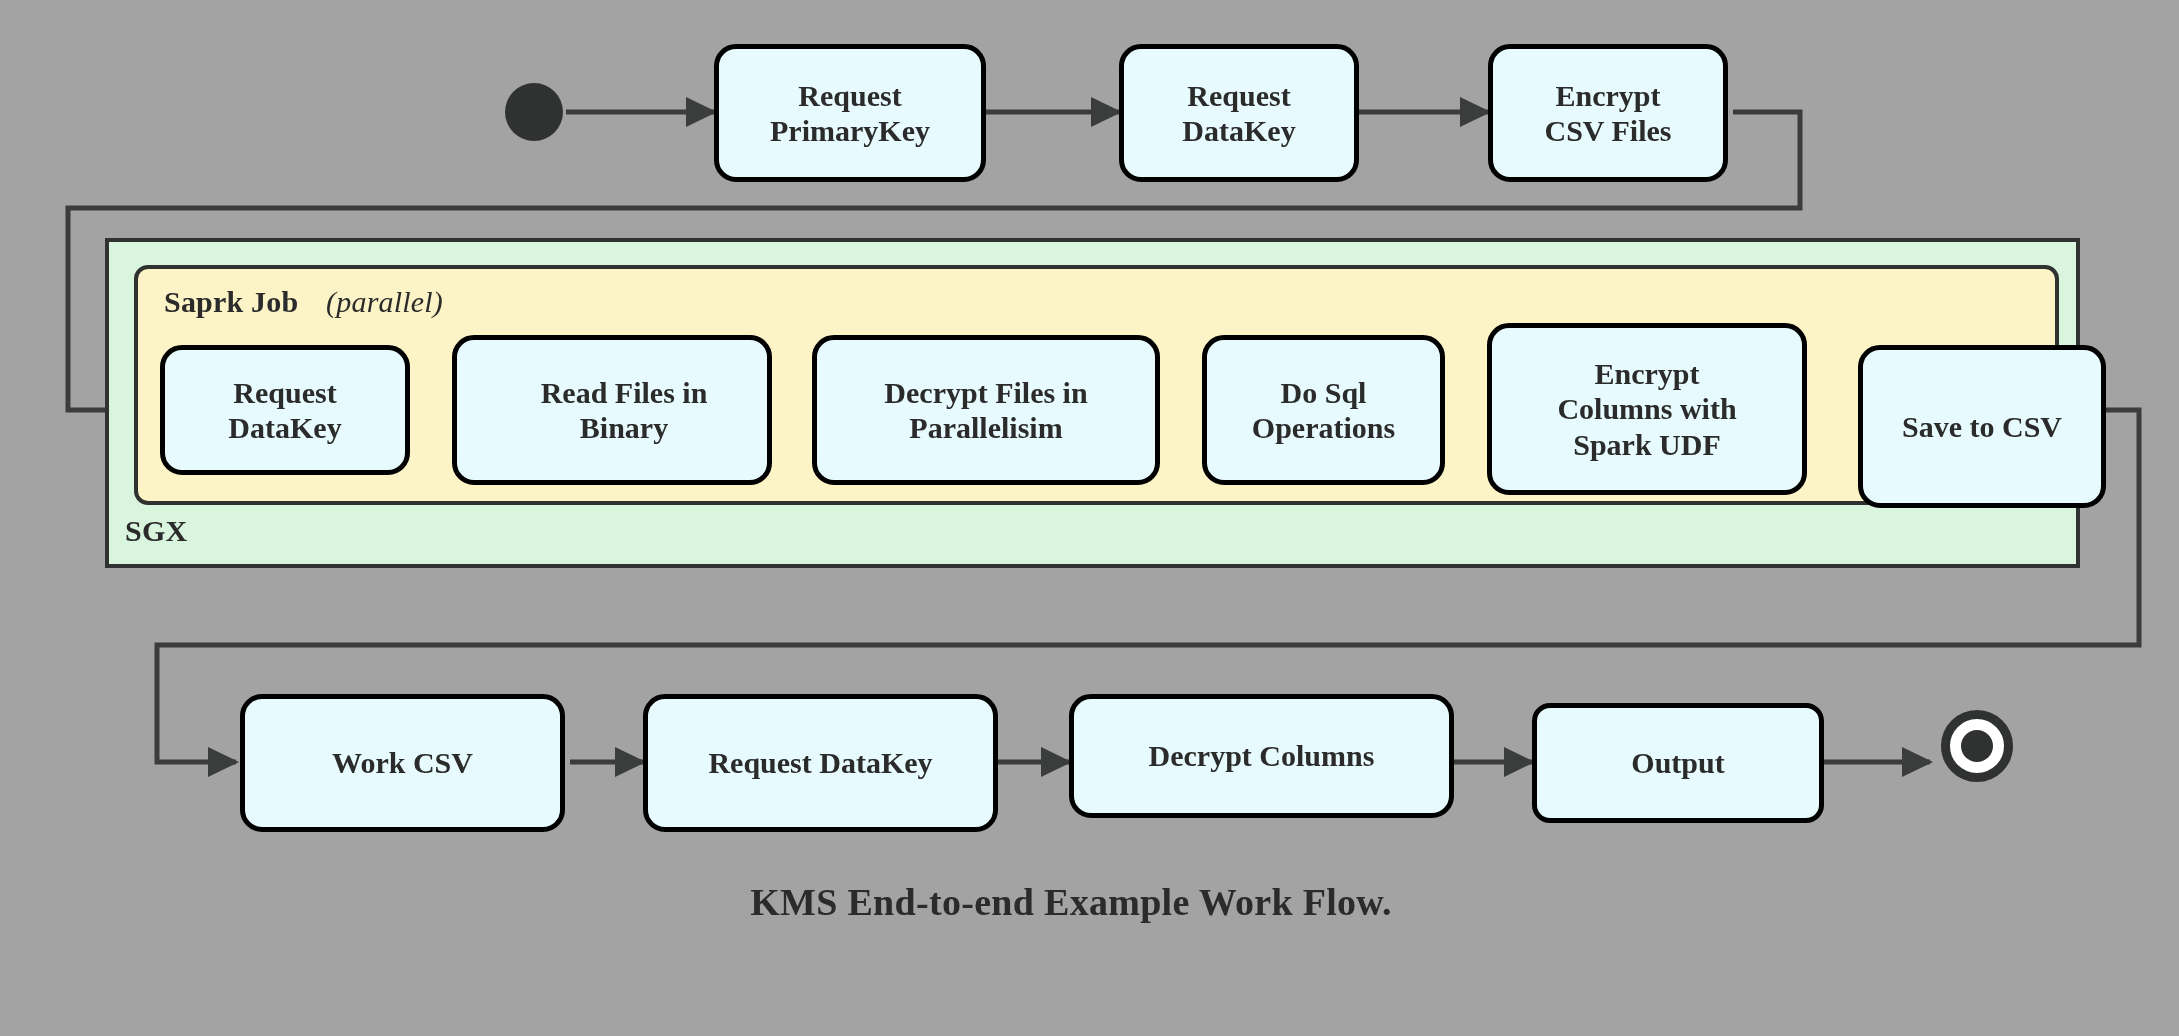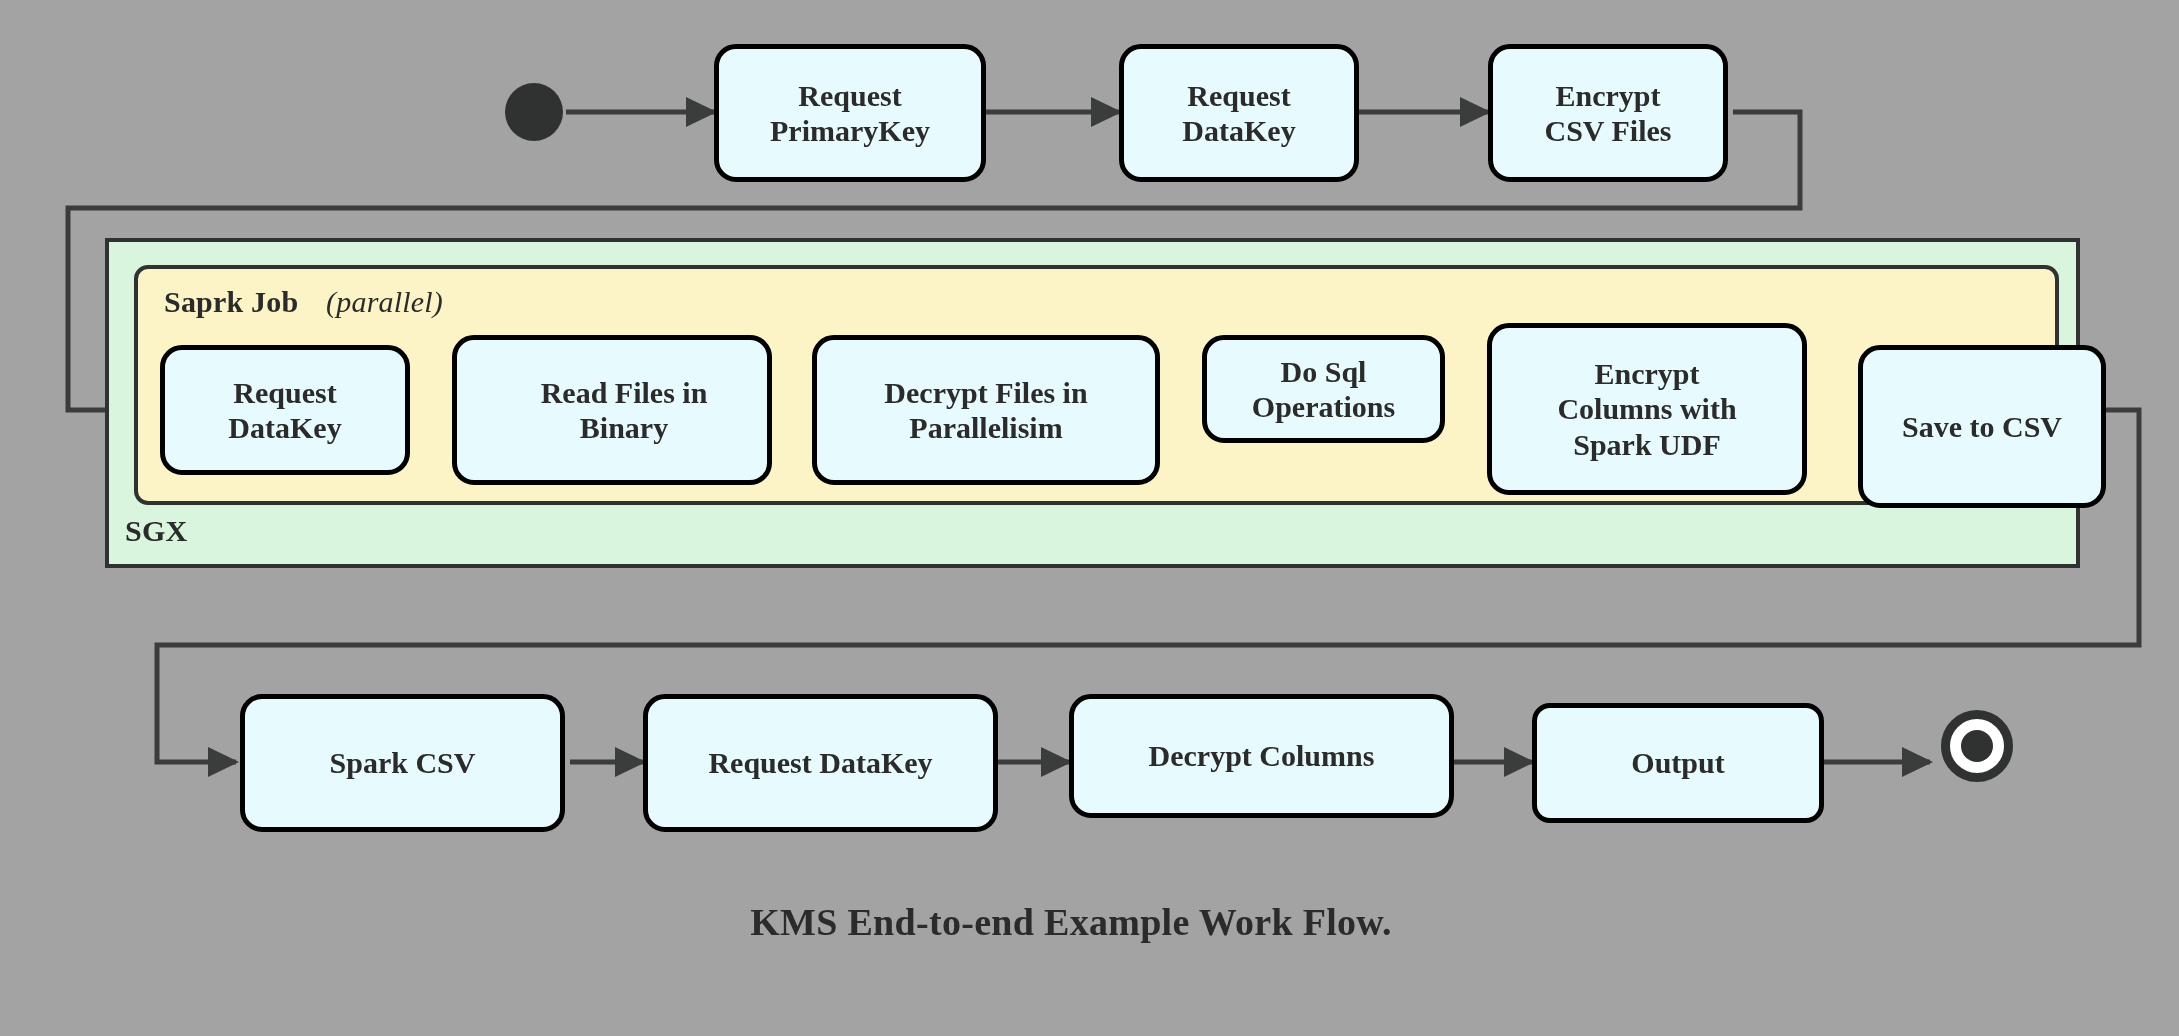--- a/index.html
+++ b/index.html
@@ -125,21 +125,20 @@
   #caption {
     position: absolute;
     left: 0;
     top: 880px;
     width: 2142px;
     text-align: center;
     font-weight: bold;
     font-size: 38px;
     color: #2b2b2b;
     letter-spacing: 0.3px;
-    margin-top: 20px;
   }
 </style>
 </head>
 <body>
 
 <div id="canvas">
 
   <svg id="wires" viewBox="0 0 2179 1036">
     <defs>
       <marker id="arrowhead" markerWidth="7" markerHeight="7" refX="5.6" refY="3.5" orient="auto" markerUnits="strokeWidth">
@@ -222,41 +221,41 @@
     </span>
   </div>
 
   <div class="node" style="left:812px; top:335px; width:348px; height:150px;">
     <span>
       <span>Decrypt Files in</span><br>
       <span>Parallelisim</span>
     </span>
   </div>
 
-  <div class="node" style="left:1202px; top:335px; width:243px; height:108px;">
+  <div class="node" style="left:1202px; top:335px; width:243px; height:150px;">
     <span>
       <span>Do Sql</span><br>
       <span>Operations</span>
     </span>
   </div>
 
   <div class="node" style="left:1487px; top:323px; width:320px; height:172px;">
     <span>
       <span>Encrypt</span><br>
       <span>Columns with</span><br>
       <span>Spark UDF</span>
     </span>
   </div>
 
   <div class="node" style="left:1858px; top:345px; width:248px; height:163px;">
     <span>Save to CSV</span>
   </div>
 
   <div class="node" style="left:240px; top:694px; width:325px; height:138px;">
-    <span>Spark CSV</span>
+    <span>Work CSV</span>
   </div>
 
   <div class="node" style="left:643px; top:694px; width:355px; height:138px;">
     <span>Request DataKey</span>
   </div>
 
   <div class="node" style="left:1069px; top:694px; width:385px; height:124px;">
     <span>Decrypt Columns</span>
   </div>
 

